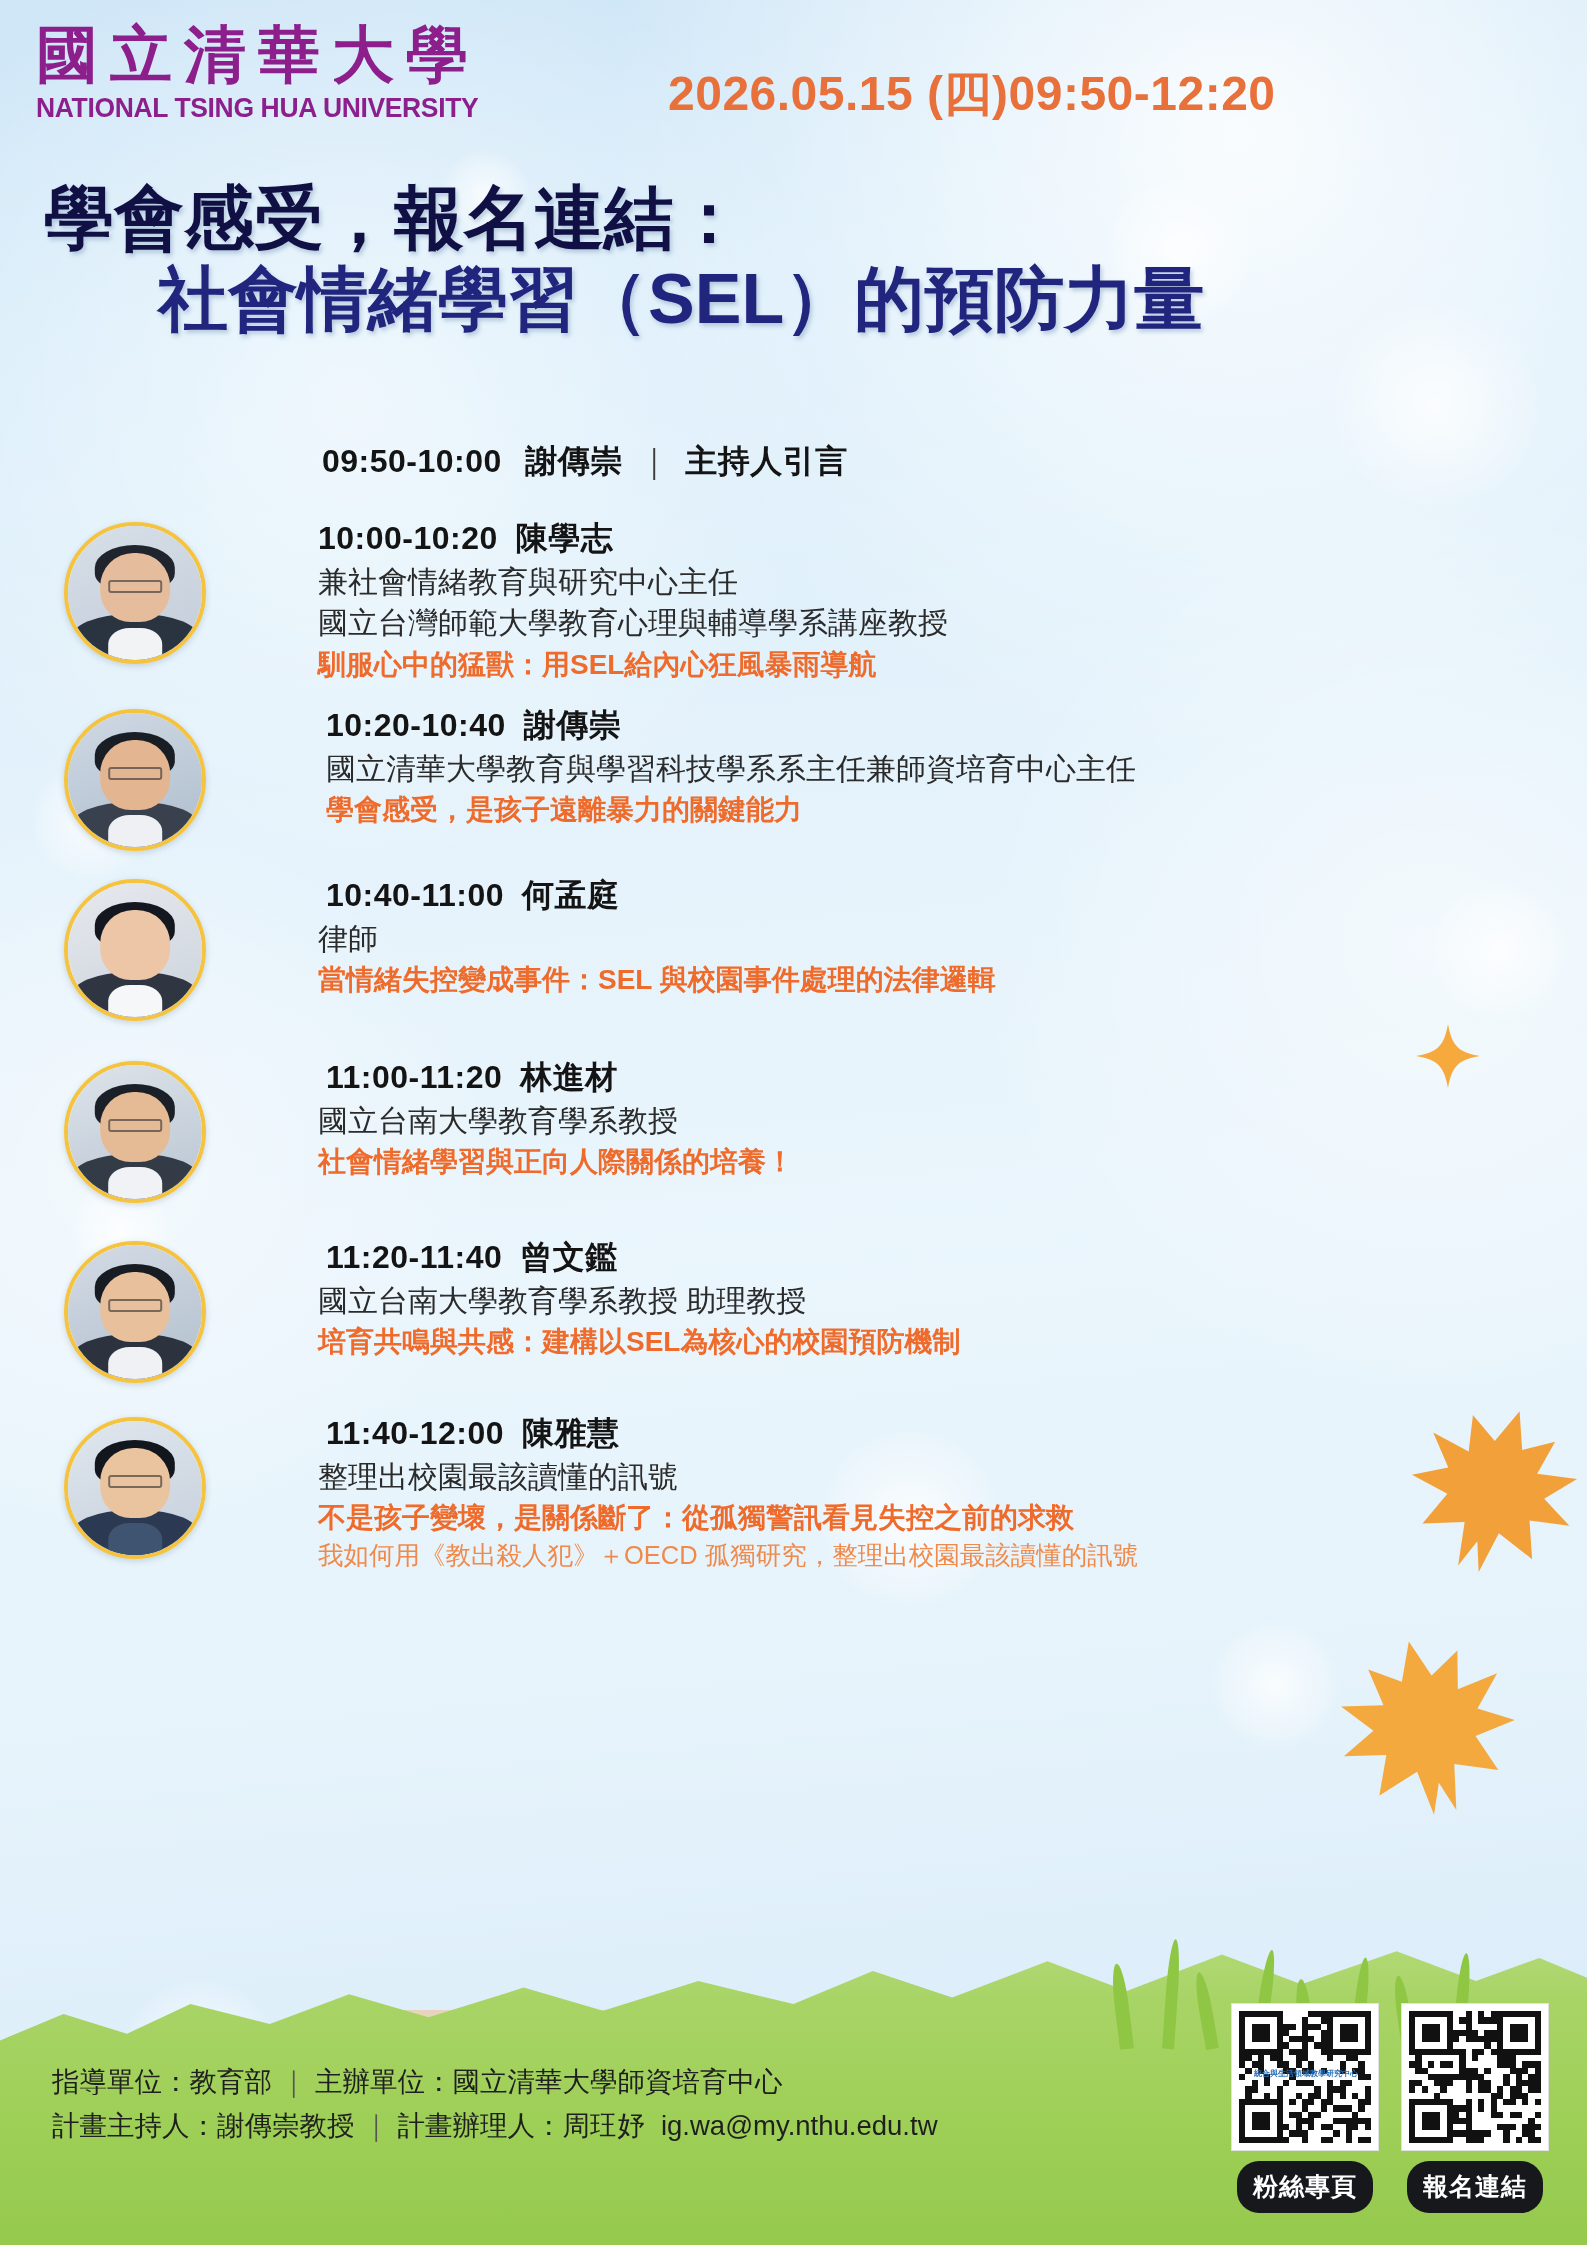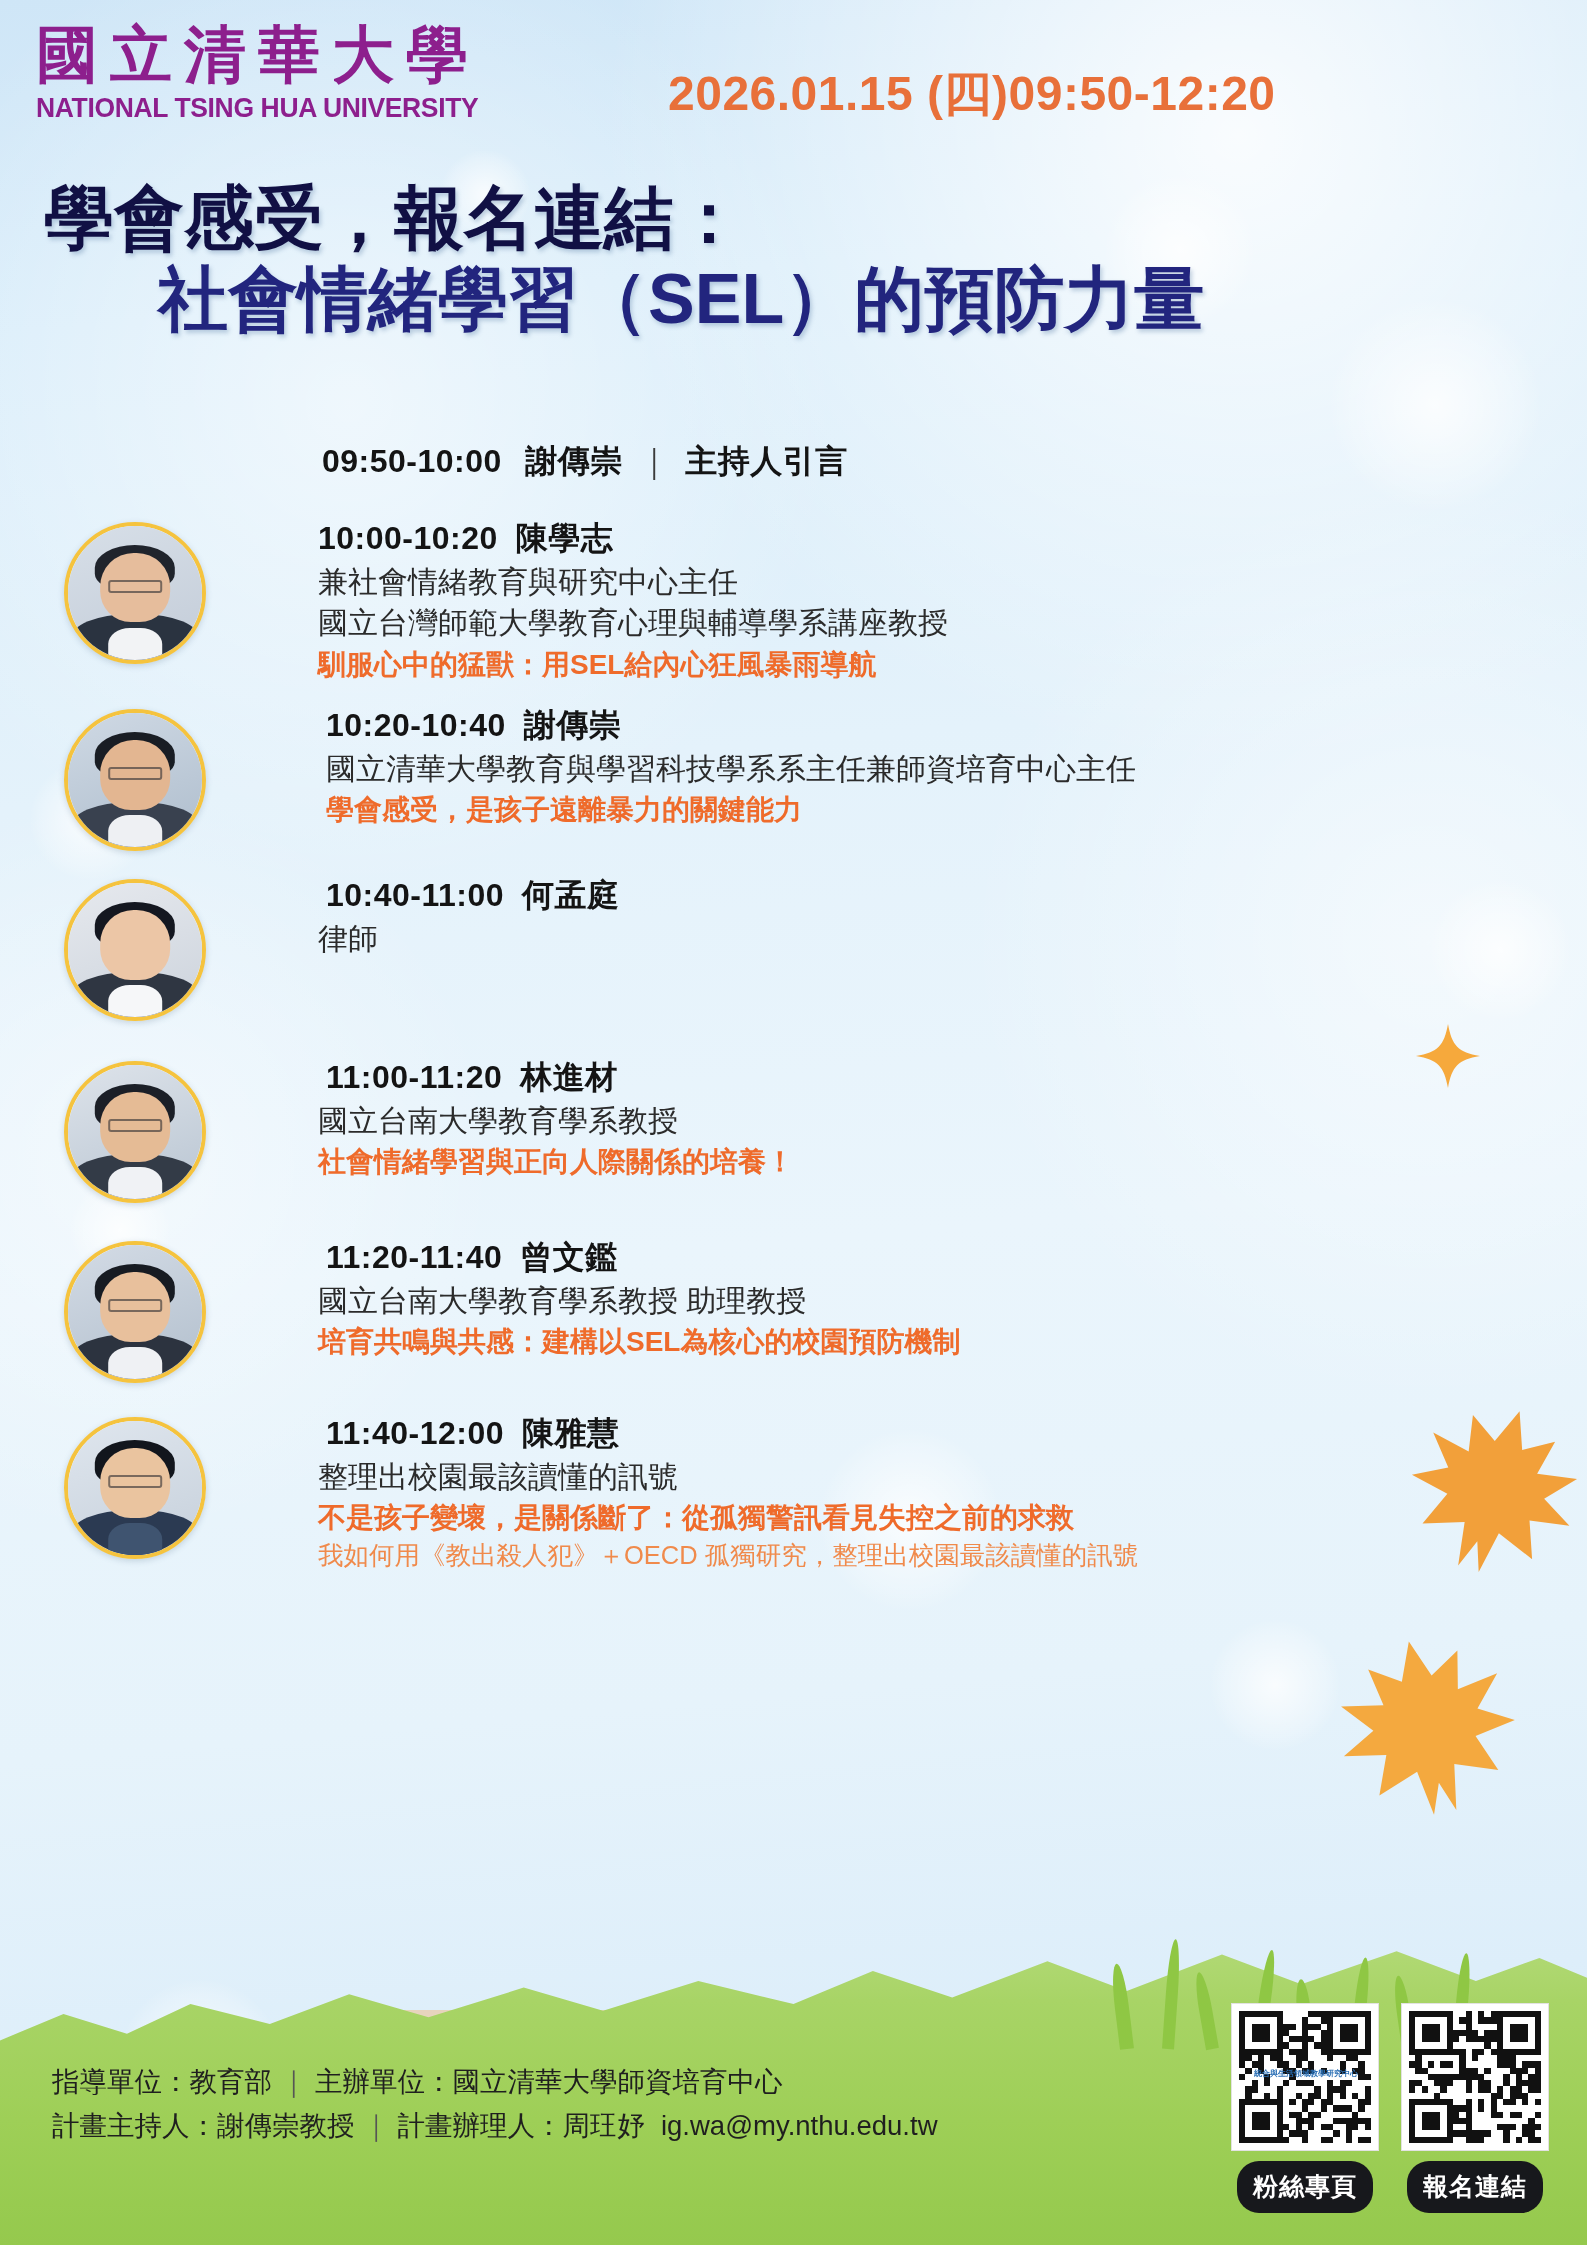--- a/index.html
+++ b/index.html
@@ -198,21 +198,21 @@
   <div class="bokeh b7"></div>
   <div class="bokeh b8"></div>
   <div class="bokeh b9"></div>
   <div class="bokeh b10"></div>
 
   <div class="logo-block">
     <div class="logo-cn">國立清華大學</div>
     <div class="logo-en">NATIONAL TSING HUA UNIVERSITY</div>
   </div>
 
-  <div class="date-line">2026.01.15 (四)09:50-12:20</div>
+  <div class="date-line">2026.05.15 (四)09:50-12:20</div>
 
   <div class="title-wrap">
     <div class="title-line l1">學會感受，報名連結：</div>
     <div class="title-line l2">社會情緒學習（SEL）的預防力量</div>
   </div>
 
   <div class="agenda">
 
     <div class="opening">
       <span>09:50-10:00</span>
@@ -265,20 +265,21 @@
           <div class="body" style="background:#2f3642;"></div>
           <div class="shirt" style="background:#f6f7f9;"></div>
           <div class="hair" style="background:#141720;"></div>
           <div class="head" style="background:#ecc6a6;"></div>
         </div>
       </div>
       <div class="s-head indent-1">
         <span>10:40-11:00</span><span class="nm">何孟庭</span>
       </div>
       <div class="s-aff">律師</div>
+      <div class="s-topic">當情緒失控變成事件：SEL 與校園事件處理的法律邏輯</div>
     </div>
 
     <div class="session" style="margin-top:42px;">
       <div class="avatar">
         <div class="face">
           <div class="bg" style="background:linear-gradient(160deg,#dde3ea 0%,#b9c5d2 100%);"></div>
           <div class="body" style="background:#333b47;"></div>
           <div class="shirt" style="background:#f0f2f5;"></div>
           <div class="hair" style="background:#1b1f27;"></div>
           <div class="head" style="background:#e5bb95;"></div>

